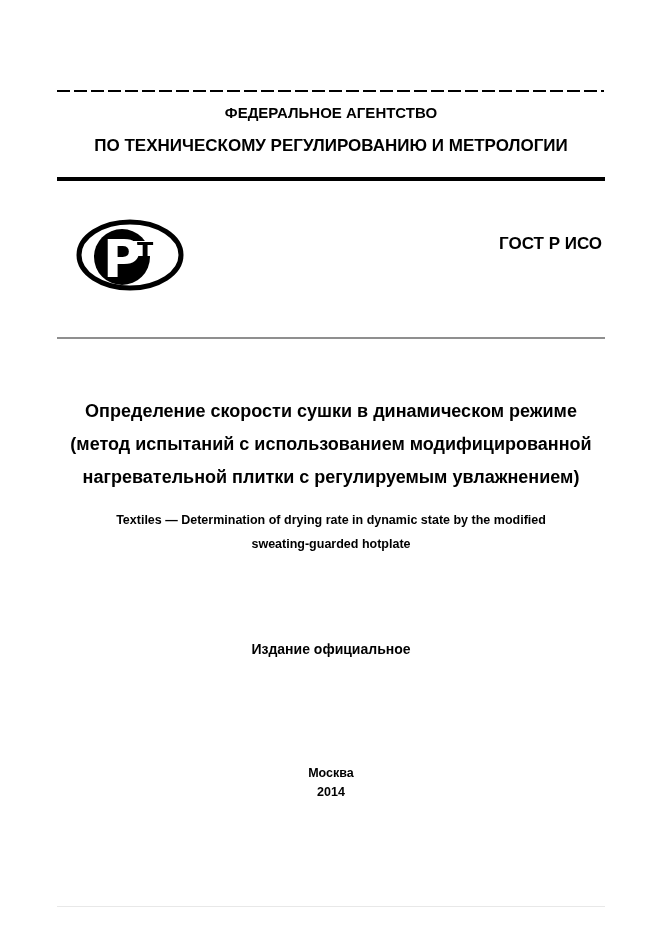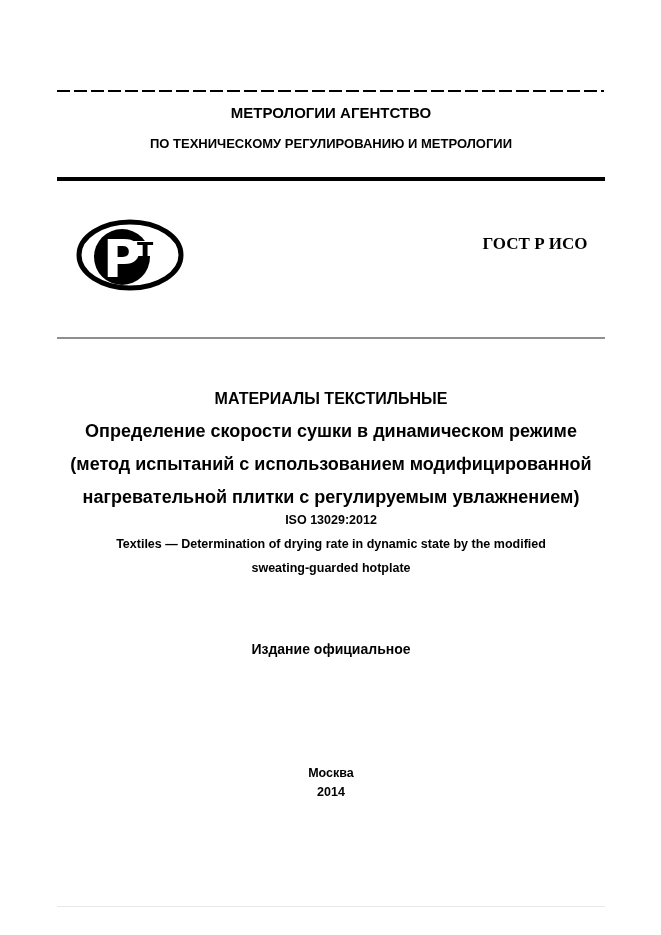--- a/index.html
+++ b/index.html
@@ -12,42 +12,42 @@
     font-weight:bold;
     overflow:hidden;
   }
   .rule{position:absolute;left:57px;width:548px;}
   .rule-dashed{top:90px;height:2px;background:repeating-linear-gradient(90deg,#000 0 13px,transparent 13px 17px);width:547px;}
   .rule-thick{top:177px;height:4px;background:#000;}
   .rule-thin{top:337px;height:2px;background:#8f8f8f;}
   .rule-bottom{top:906px;height:1px;background:#e8e8e8;}
   .centered{position:absolute;left:40px;width:582px;text-align:center;}
   .agency1{top:104px;font-size:15px;}
-  .agency2{top:136px;font-size:13px;}
+  .agency2{top:136px;font-size:17px;}
   .logo-wrap{position:absolute;left:74px;top:218px;width:112px;height:74px;}
   .logo-wrap svg text{font-family:"DejaVu Sans","Liberation Sans",sans-serif;font-weight:bold;}
   .nat-block{position:absolute;left:231px;top:230px;width:190px;text-align:center;
     font-size:14px;letter-spacing:3.5px;line-height:25px;}
-  .gost-block{position:absolute;left:468px;top:233px;width:134px;text-align:center;
-    font-size:17px;line-height:22px;font-family:Liberation Serif, serif;}
+  .gost-block{position:absolute;left:468px;top:233px;width:134px;text-align:right;
+    font-size:17px;line-height:22px;}
   .title-block{top:389px;}
   .title-subject{font-size:16px;line-height:20px;}
   .title-rest{margin-top:6px;font-size:18px;line-height:33px;}
   .iso-block{top:508px;font-size:12.5px;line-height:24px;}
   .edition{top:641px;font-size:14px;line-height:17px;}
   .imprint{top:764px;font-size:12.5px;line-height:18.5px;}
 </style>
 </head>
 <body>
 
 <div class="page">
 
   <div class="rule rule-dashed"></div>
 
-  <div class="centered agency1">МЕТРОЛОГИИ АГЕНТСТВО</div>
+  <div class="centered agency1">ФЕДЕРАЛЬНОЕ АГЕНТСТВО</div>
   <div class="centered agency2">ПО ТЕХНИЧЕСКОМУ РЕГУЛИРОВАНИЮ И МЕТРОЛОГИИ</div>
 
   <div class="rule rule-thick"></div>
 
   <div class="logo-wrap">
     <svg viewBox="0 0 112 74" width="112" height="74" aria-hidden="true">
       <ellipse cx="56" cy="37" rx="51" ry="33" fill="none" stroke="#000" stroke-width="5"></ellipse>
       <circle cx="48" cy="39" r="28" fill="#000"></circle>
       <rect x="58" y="23" width="34" height="15" fill="#fff"></rect>
       <text x="63" y="40" font-size="28" fill="#000">т</text>
@@ -56,30 +56,28 @@
   </div>
 
 
   <div class="gost-block">
     <div>ГОСТ Р ИСО</div>
   </div>
 
   <div class="rule rule-thin"></div>
 
   <div class="centered title-block">
-    <div class="title-subject">МАТЕРИАЛЫ ТЕКСТИЛЬНЫЕ</div>
     <div class="title-rest">
       <div>Определение скорости сушки в динамическом режиме</div>
       <div>(метод испытаний с использованием модифицированной</div>
       <div>нагревательной плитки с регулируемым увлажнением)</div>
     </div>
   </div>
 
   <div class="centered iso-block">
-    <div>ISO 13029:2012</div>
     <div>Textiles — Determination of drying rate in dynamic state by the modified</div>
     <div>sweating-guarded hotplate</div>
   </div>
 
   <div class="centered edition">Издание официальное</div>
 
   <div class="centered imprint">
     <div>Москва</div>
     <div>2014</div>
   </div>

